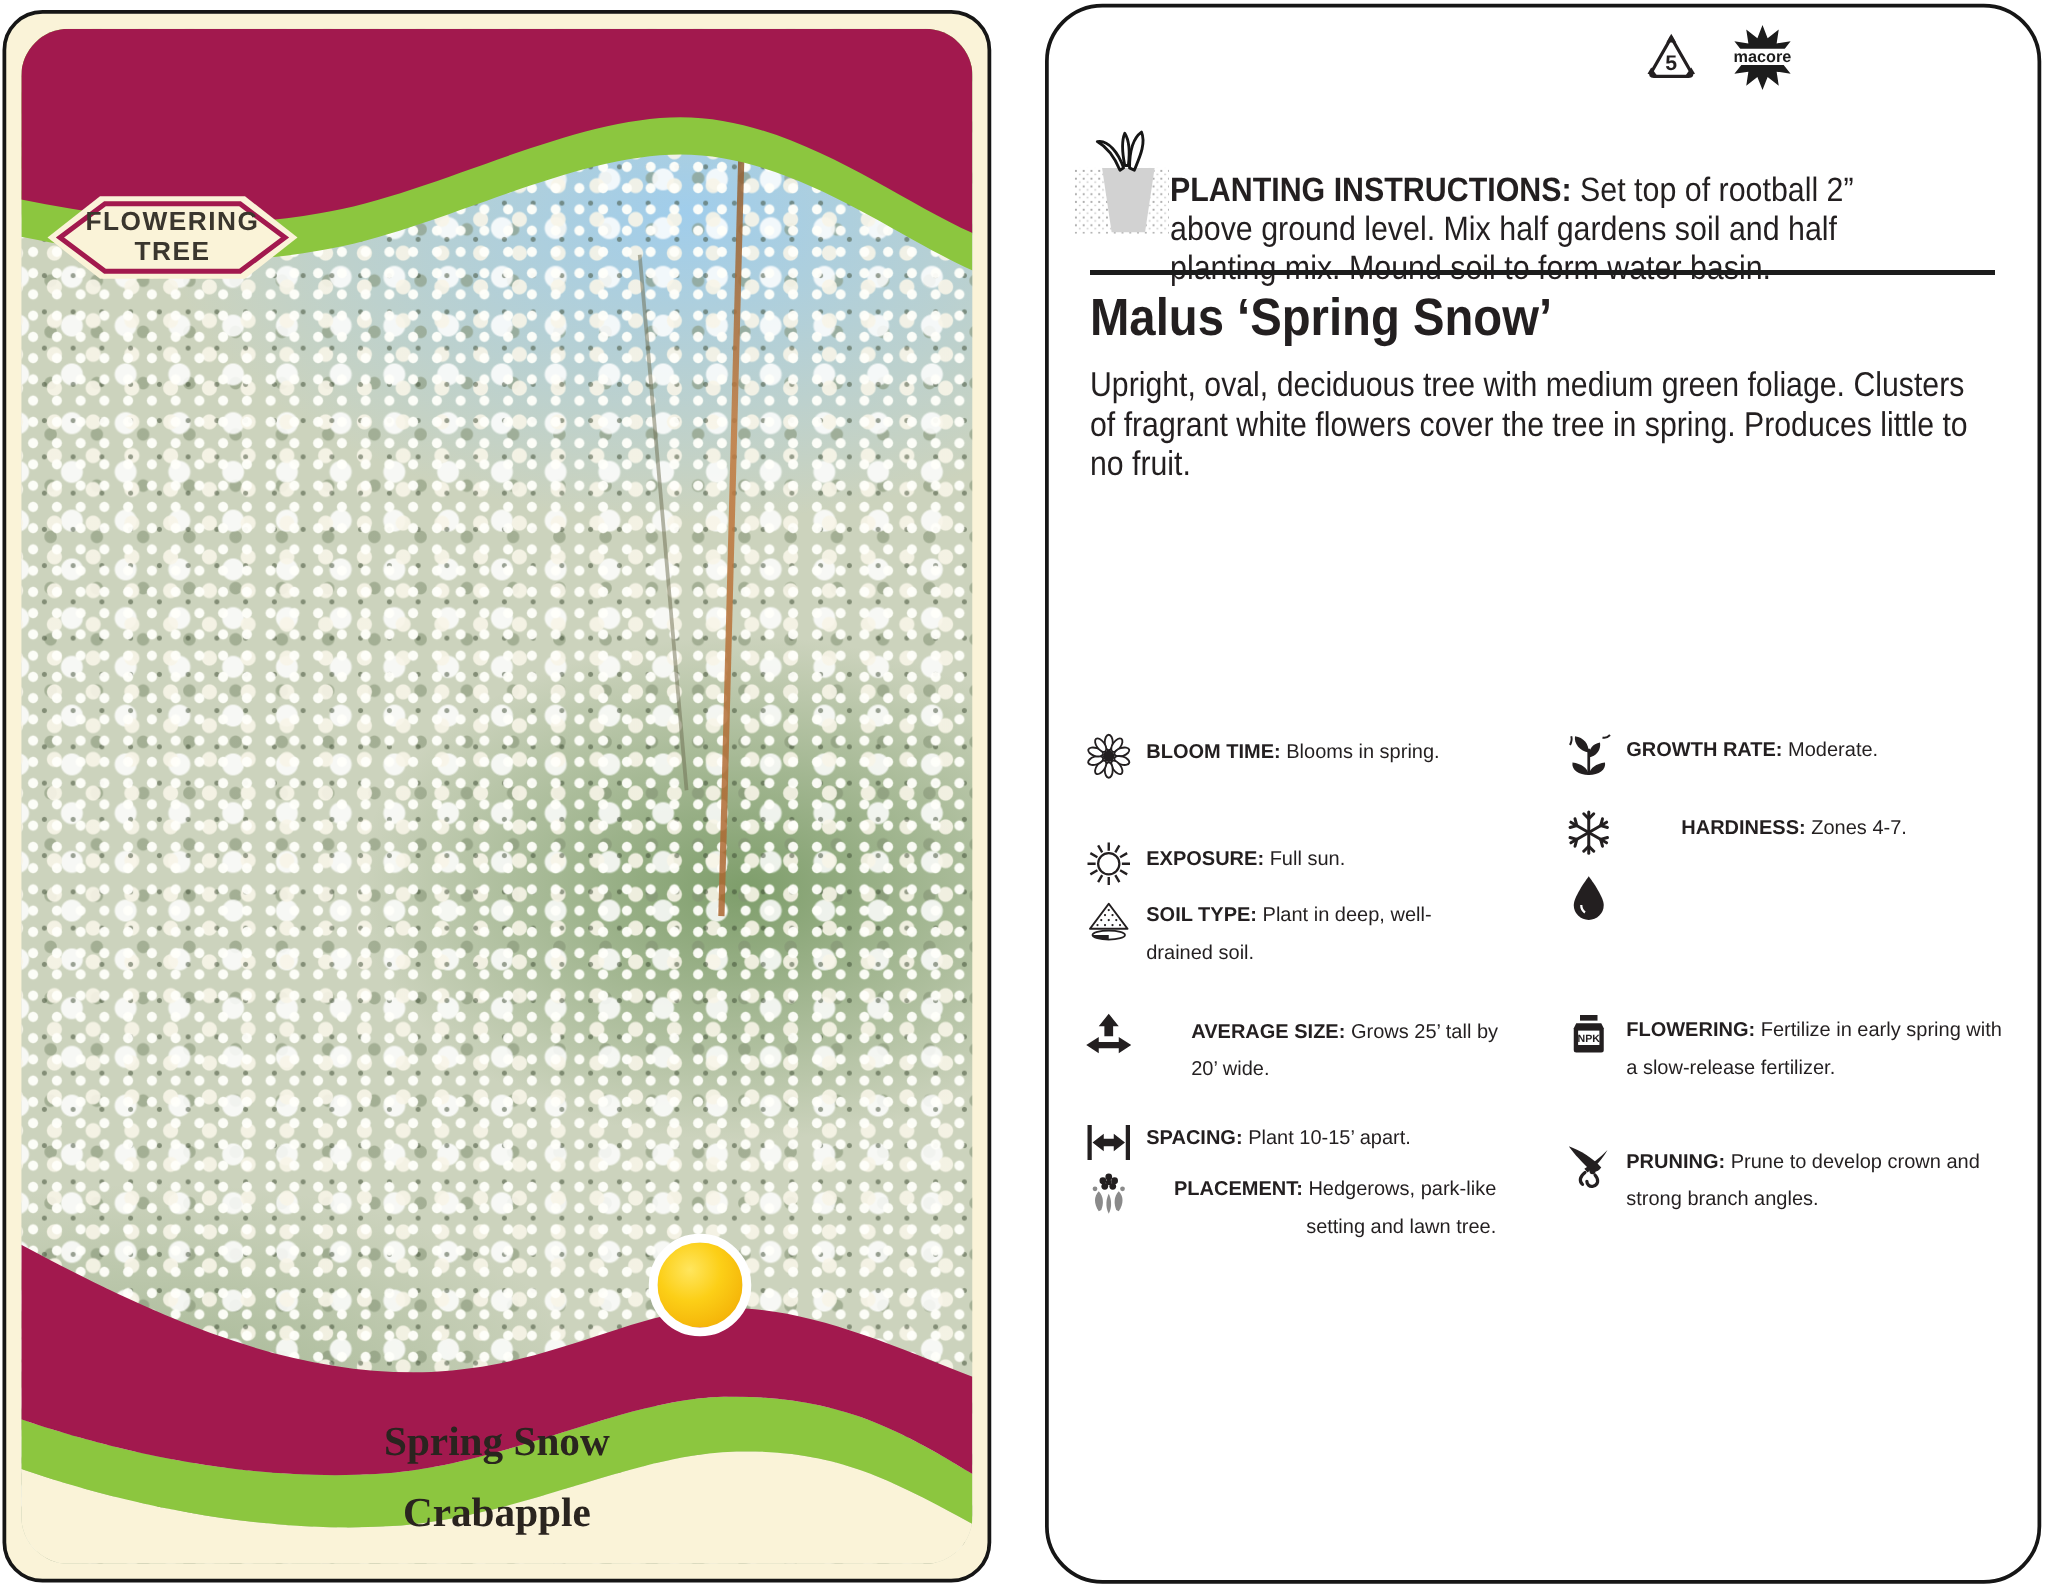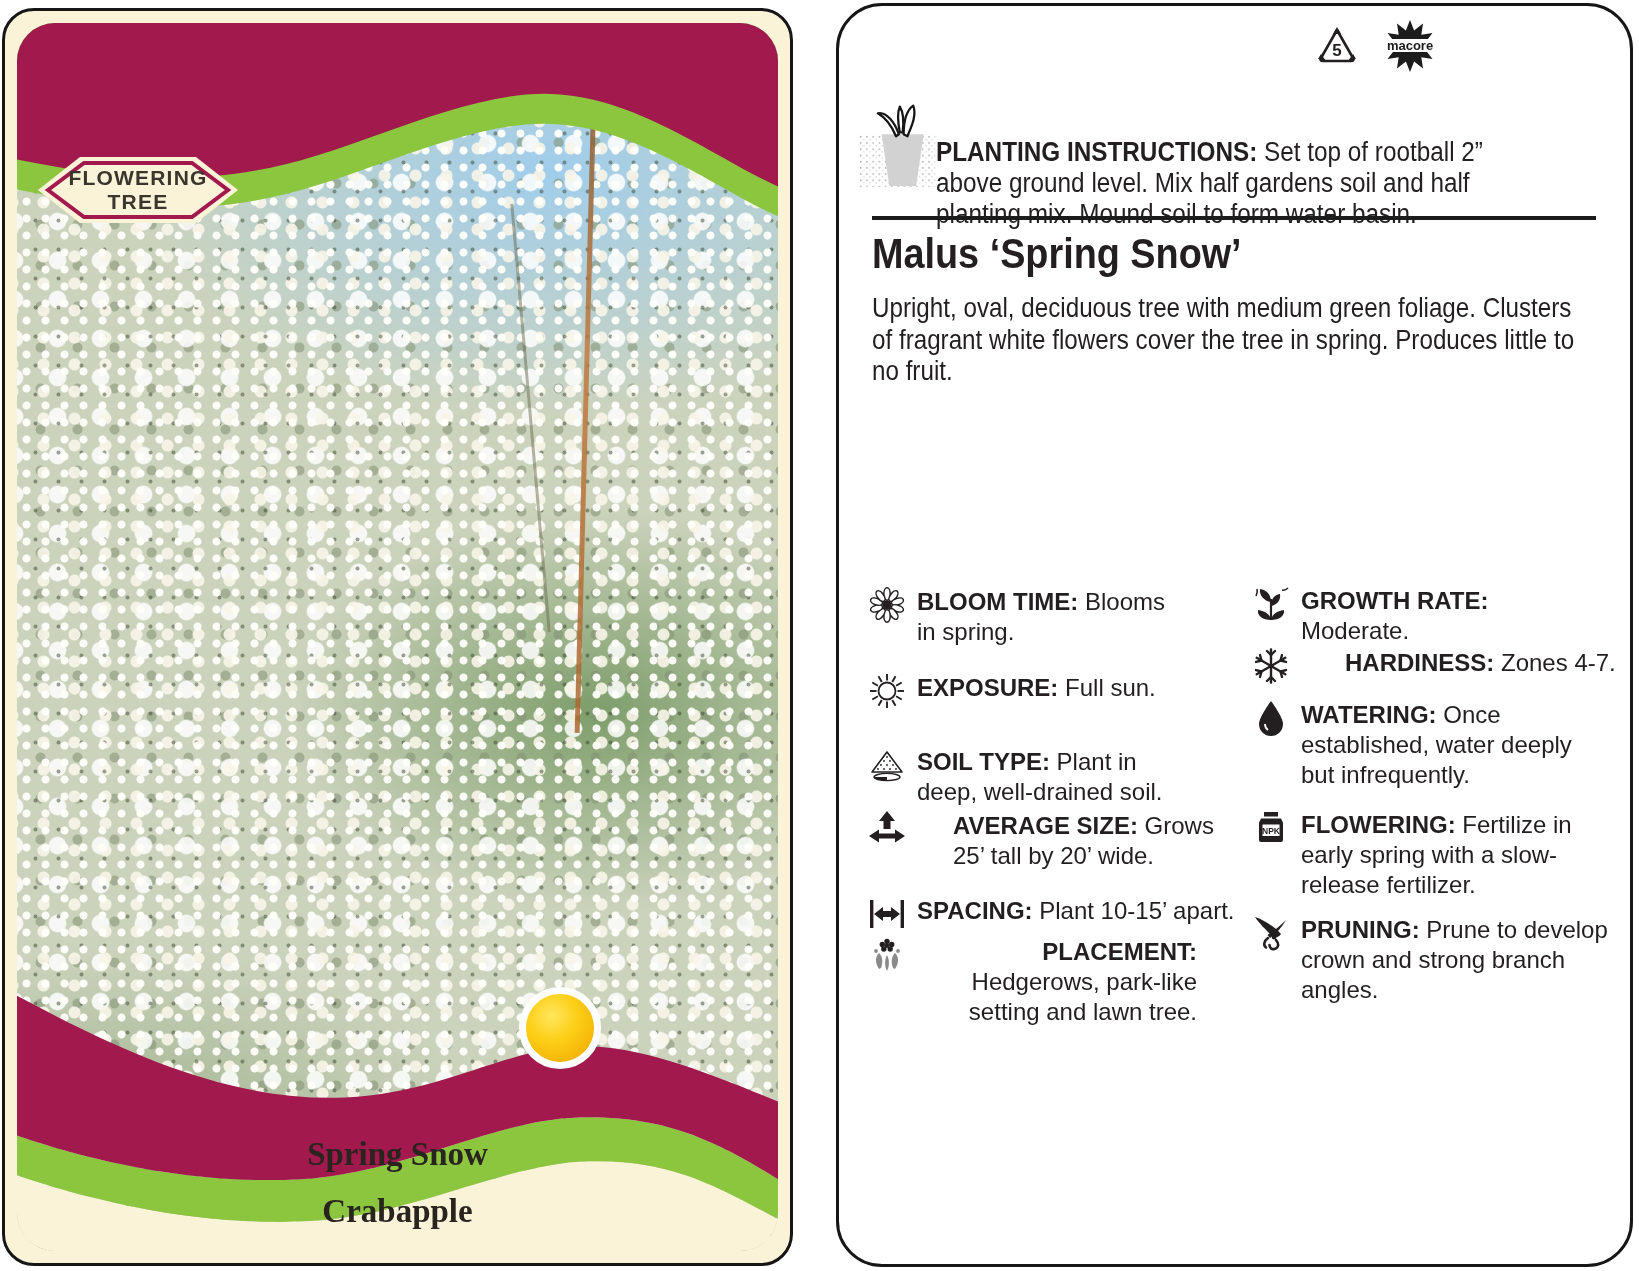--- a/index.html
+++ b/index.html
@@ -48,21 +48,21 @@
   .recycle{position:absolute;left:476px;top:20px;width:44px;height:46px;}
   .brandmark{position:absolute;left:526px;top:12px;width:90px;height:56px;}
   .pot{position:absolute;left:14px;top:92px;width:86px;height:94px;}
   .plant-instr{position:absolute;left:97px;top:104px;width:668px;font-size:27px;line-height:31px;}
   .rule{position:absolute;left:33px;top:210px;width:724px;height:4px;background:#1c1c1c;}
   .botanical{position:absolute;left:33px;top:224px;margin:0;font-size:42px;font-weight:bold;white-space:nowrap;}
   .desc{position:absolute;left:33px;top:286px;margin:0;width:808px;font-size:27.5px;line-height:31.5px;}
   .attr{position:absolute;display:flex;gap:8px;align-items:flex-start;}
   .ic{width:42px;flex:0 0 42px;margin-top:-2px;}
   .ic svg{width:40px;height:40px;display:block;}
-  .attr-text{margin:0;font-size:24px;line-height:30px;}
+  .attr-text{margin:0;font-size:16px;line-height:30px;}
   b{font-weight:bold;}
 </style>
 </head>
 <body>
 
 <div style="position:absolute;inset:0;">
 
   <section class="card front">
     <div class="photo-frame">
       <div class="photo"></div>
@@ -199,21 +199,21 @@
             <use href="#ray" transform="rotate(330 20 20)"></use>
           </g>
         </svg>
       </span>
       <p class="attr-text" style="width:265px;">
         <b>EXPOSURE:</b>
         <span>Full sun.</span>
       </p>
     </div>
 
-    <div class="attr" style="left:28px;top:741px;">
+    <div class="attr" style="left:28px;top:712px;">
       <span class="ic">
         <svg viewBox="0 0 40 40">
           <path d="M20,7 L35,27 L5,27 Z" fill="#ffffff" stroke="#231f20" stroke-width="1.6" stroke-linejoin="round"></path>
           <g fill="#231f20">
             <circle cx="20" cy="12" r=".9"></circle>
               <circle cx="17" cy="16" r=".9"></circle>
               <circle cx="23" cy="16" r=".9"></circle>
             <circle cx="14" cy="20" r=".9"></circle>
               <circle cx="20" cy="20" r=".9"></circle>
               <circle cx="26" cy="20" r=".9"></circle>
@@ -331,24 +331,20 @@
       </p>
     </div>
 
     <div class="attr" style="left:412px;top:694px;">
       <span class="ic">
         <svg viewBox="0 0 40 40">
           <path d="M20,3 C20,3 8,19 8,26 a12,12 0 0 0 24,0 C32,19 20,3 20,3 Z" fill="#231f20"></path>
           <path d="M14,26 a6,7 0 0 0 3,6" stroke="#ffffff" stroke-width="1.8" fill="none"></path>
         </svg>
       </span>
-      <p class="attr-text" style="width:292px;">
-        <b>WATERING:</b>
-        <span>Once established, water deeply but infrequently.</span>
-      </p>
     </div>
 
     <div class="attr" style="left:412px;top:804px;">
       <span class="ic">
         <svg viewBox="0 0 40 40">
           <rect x="13" y="4" width="14" height="4.5" fill="#231f20"></rect>
           <path d="M10,10.5 h20 l2,4 v17.5 a2,2 0 0 1 -2,2 h-20 a2,2 0 0 1 -2,-2 v-17.5 Z" fill="#231f20"></path>
           <rect x="11.5" y="16.5" width="17" height="11.5" fill="#ffffff"></rect>
           <text x="20" y="25.6" font-size="8.5" font-weight="bold" text-anchor="middle" fill="#231f20">NPK</text>
         </svg>

